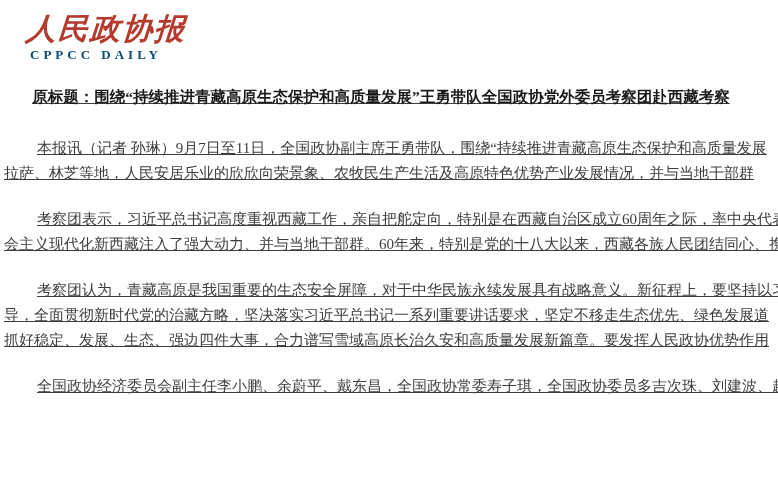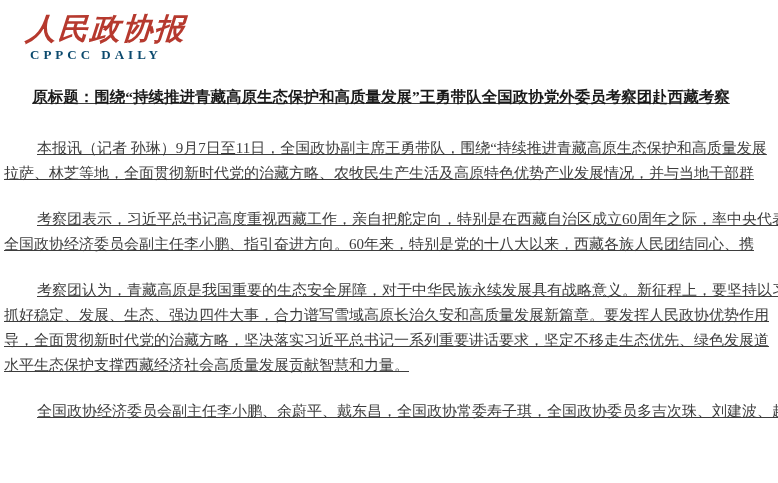--- a/index.html
+++ b/index.html
@@ -81,33 +81,32 @@
       <span class="logo-en">CPPCC DAILY</span>
     </a>
   </div>
 
   <div class="article">
 
     <h1 class="article-title">原标题：围绕“持续推进青藏高原生态保护和高质量发展”王勇带队全国政协党外委员考察团赴西藏考察</h1>
 
     <div class="para">
       <div class="line first">本报讯（记者 孙琳）9月7日至11日，全国政协副主席王勇带队，围绕“持续推进青藏高原生态保护和高质量发展</div>
-      <div class="line">拉萨、林芝等地，全面贯彻新时代党的治藏方略、农牧民生产生活及高原特色优势产业发展情况，并与当地干部群</div>
+      <div class="line">拉萨、林芝等地，人民安居乐业的欣欣向荣景象、农牧民生产生活及高原特色优势产业发展情况，并与当地干部群</div>
     </div>
 
     <div class="para">
       <div class="line first">考察团表示，习近平总书记高度重视西藏工作，亲自把舵定向，特别是在西藏自治区成立60周年之际，率中央代表</div>
-      <div class="line">全国政协经济委员会副主任李小鹏、指引奋进方向。60年来，特别是党的十八大以来，西藏各族人民团结同心、携</div>
+      <div class="line">会主义现代化新西藏注入了强大动力、并与当地干部群。60年来，特别是党的十八大以来，西藏各族人民团结同心、携</div>
     </div>
 
     <div class="para">
       <div class="line first">考察团认为，青藏高原是我国重要的生态安全屏障，对于中华民族永续发展具有战略意义。新征程上，要坚持以习</div>
+      <div class="line">导，全面贯彻新时代党的治藏方略，坚决落实习近平总书记一系列重要讲话要求，坚定不移走生态优先、绿色发展道</div>
       <div class="line">抓好稳定、发展、生态、强边四件大事，合力谱写雪域高原长治久安和高质量发展新篇章。要发挥人民政协优势作用</div>
-      <div class="line">导，全面贯彻新时代党的治藏方略，坚决落实习近平总书记一系列重要讲话要求，坚定不移走生态优先、绿色发展道</div>
-      <div class="line">水平生态保护支撑西藏经济社会高质量发展贡献智慧和力量。</div>
     </div>
 
     <div class="para">
       <div class="line first">全国政协经济委员会副主任李小鹏、余蔚平、戴东昌，全国政协常委寿子琪，全国政协委员多吉次珠、刘建波、赵</div>
     </div>
 
   </div>
 </div>
 
 </body></html>

